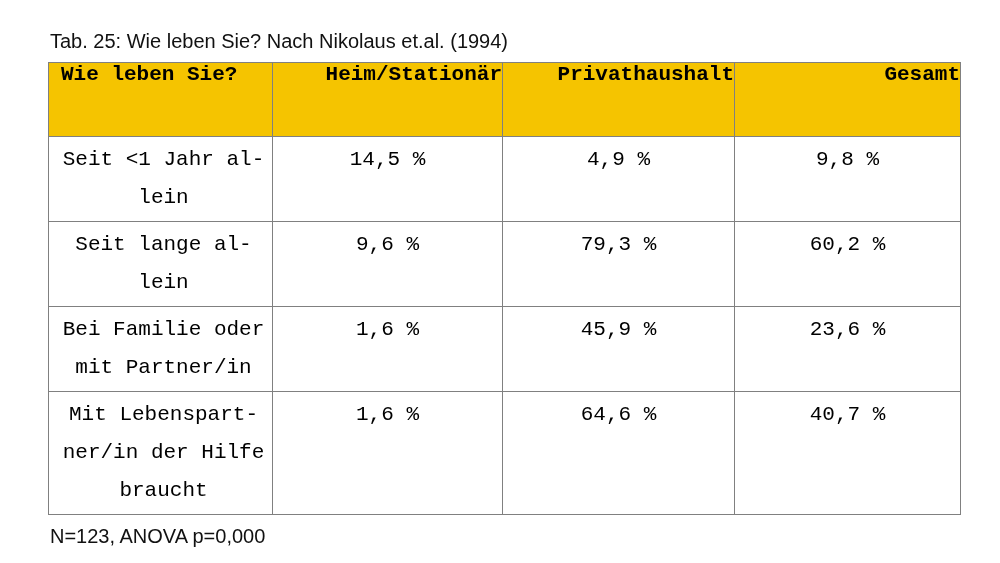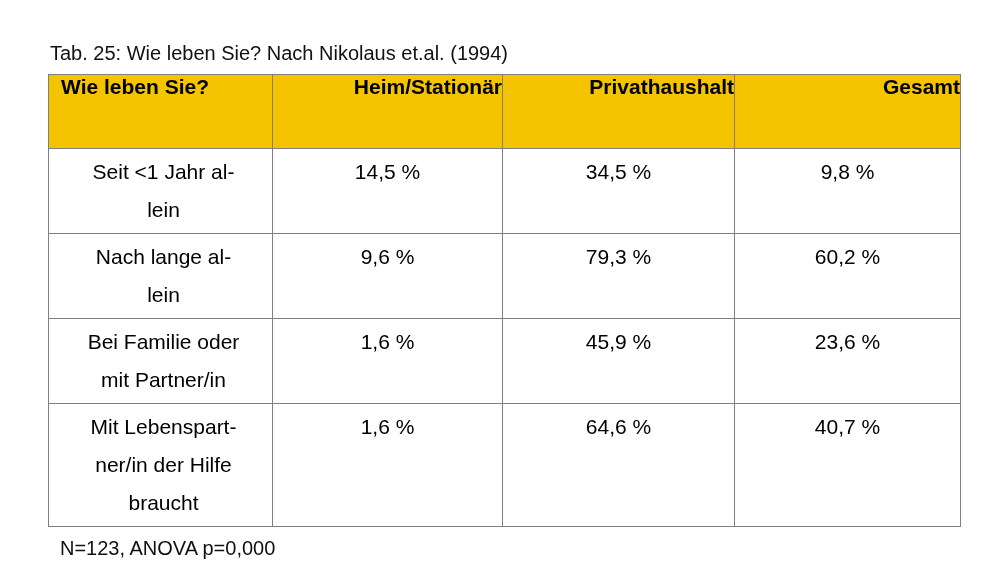--- a/index.html
+++ b/index.html
@@ -12,40 +12,41 @@
     height: 563px;
     font-family: "Liberation Sans", sans-serif;
     color: #000000;
     overflow: hidden;
   }
   .page {
     position: relative;
     width: 1000px;
     height: 538px;
     box-sizing: border-box;
-    padding: 40px 40px 0 48px;
+    padding: 28px 40px 0 48px;
   }
   .caption {
     font-size: 20px;
     line-height: 26px;
     color: #111111;
     margin: 0 0 8px 2px;
     white-space: nowrap;
   }
   table.data-table {
     border-collapse: collapse;
     table-layout: fixed;
     width: 912px;
     background: #ffffff;
   }
   table.data-table th,
   table.data-table td {
     border: 1px solid #808080;
     vertical-align: top;
     padding: 0;
+    font-family: Liberation Mono, monospace;
   }
   thead th {
     background: #f5c400;
     height: 74px;
     font-size: 21px;
     font-weight: bold;
     text-align: right;
     vertical-align: top;
     padding-top: 10px;
     box-sizing: border-box;
@@ -77,21 +78,21 @@
   tbody tr.tall td {
     height: 114px;
   }
   .label-line {
     display: block;
     white-space: nowrap;
   }
   .footnote {
     font-size: 20px;
     line-height: 26px;
-    margin: 8px 0 0 12px;
+    margin: 8px 0 0 2px;
     color: #111111;
     white-space: nowrap;
   }
 </style>
 </head>
 <body>
 
 <div class="page">
 
   <p class="caption">Tab. 25: Wie leben Sie? Nach Nikolaus et.al. (1994)</p>
@@ -112,27 +113,27 @@
       </tr>
     </thead>
     <tbody>
 
       <tr>
         <td class="label">
           <span class="label-line">Seit &lt;1 Jahr al-</span>
           <span class="label-line">lein</span>
         </td>
         <td class="value">14,5 %</td>
-        <td class="value">34,5 %</td>
+        <td class="value">4,9 %</td>
         <td class="value">9,8 %</td>
       </tr>
 
       <tr>
         <td class="label">
-          <span class="label-line">Nach lange al-</span>
+          <span class="label-line">Seit lange al-</span>
           <span class="label-line">lein</span>
         </td>
         <td class="value">9,6 %</td>
         <td class="value">79,3 %</td>
         <td class="value">60,2 %</td>
       </tr>
 
       <tr>
         <td class="label">
           <span class="label-line">Bei Familie oder</span>

